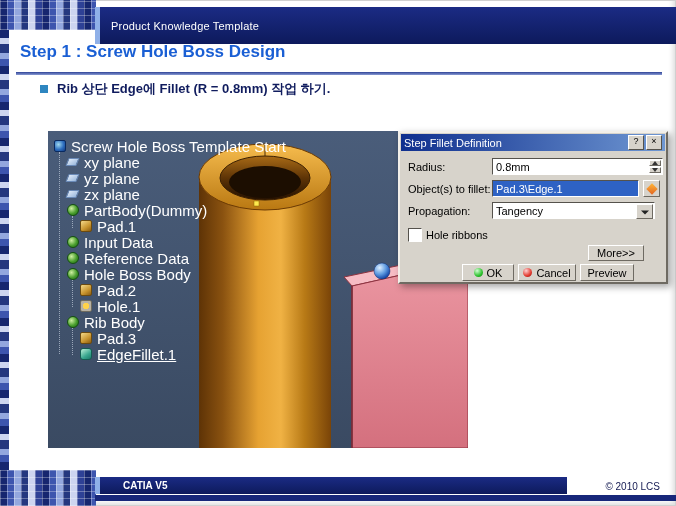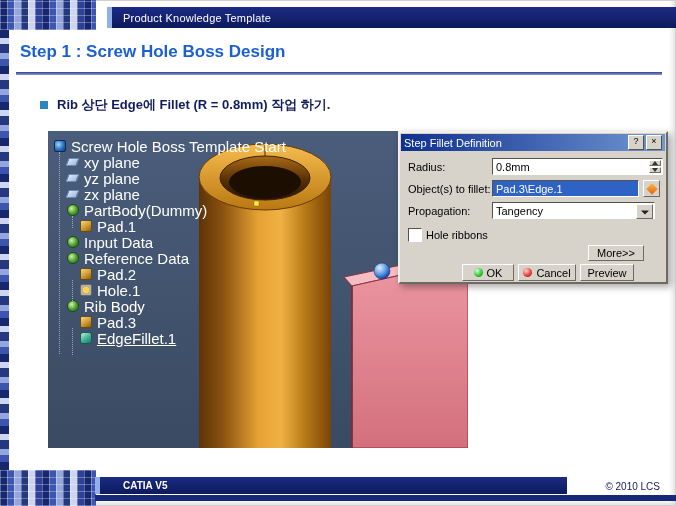--- a/index.html
+++ b/index.html
@@ -11,30 +11,30 @@
     background:
       repeating-linear-gradient(0deg, rgba(255,255,255,.30) 0 1px, transparent 1px 7px),
       repeating-linear-gradient(90deg, rgba(255,255,255,.30) 0 1px, transparent 1px 7px),
       repeating-linear-gradient(90deg,#16266f 0 7px,#3d55ae 7px 14px,#93a7de 14px 21px,#24377f 21px 28px,#cdd5f0 28px 35px,#2e4196 35px 42px);
   }
   .tl{position:absolute;left:0;top:0;width:96px;height:30px;}
   .bl{position:absolute;left:0;top:470px;width:96px;height:36px;}
   .left-border{position:absolute;left:0;top:30px;width:9px;height:440px;
     background:repeating-linear-gradient(0deg,#16266f 0 8px,#3d55ae 8px 15px,#93a7de 15px 21px,#24377f 21px 30px,#cdd5f0 30px 36px);}
 
-  .topbar{position:absolute;left:107px;top:7px;right:0;height:21px;
+  .topbar{position:absolute;left:95px;top:7px;right:0;height:37px;
     background:linear-gradient(180deg,#1b2b84,#0d1a5c);display:flex;align-items:center;}
   .bar-accent{width:5px;height:100%;background:#8fb0e8;margin-right:11px;flex:0 0 5px;}
   .topbar-title{color:#fff;font-size:11px;letter-spacing:.2px;}
 
   
   .page-title{position:absolute;left:20px;top:42px;margin:0;font-size:17px;font-weight:bold;color:#1a5fd4;}
   .rule{position:absolute;left:16px;top:72px;width:646px;height:3px;
     background:linear-gradient(180deg,#2e4396,#8a9bd4);}
-  .bullet-row{position:absolute;left:40px;top:96px;display:flex;align-items:center;gap:9px;}
+  .bullet-row{position:absolute;left:40px;top:80px;display:flex;align-items:center;gap:9px;}
   .bullet-square{width:8px;height:8px;background:#2e86c0;flex:0 0 8px;}
   .bullet-text{font-size:13px;font-weight:bold;color:#101c5e;}
 
   
   .viewport{position:absolute;left:48px;top:131px;width:420px;height:317px;overflow:hidden;
     background:linear-gradient(180deg,#4a5d7a,#3a4a62);}
   .scene{position:absolute;left:0;top:0;}
 
   
   .tree{position:absolute;left:6px;top:7px;color:#fff;font-size:15px;}
@@ -205,20 +205,24 @@
         <span class="tlabel">Pad.1</span>
       </div>
       <div class="ti d1">
         <span class="tic icon-body"></span>
         <span class="tlabel">Input Data</span>
       </div>
       <div class="ti d1">
         <span class="tic icon-body"></span>
         <span class="tlabel">Reference Data</span>
       </div>
+      <div class="ti d1">
+        <span class="tic icon-body"></span>
+        <span class="tlabel">Hole Boss Body</span>
+      </div>
       <div class="ti d2">
         <span class="tic icon-pad"></span>
         <span class="tlabel">Pad.2</span>
       </div>
       <div class="ti d2">
         <span class="tic icon-hole"></span>
         <span class="tlabel">Hole.1</span>
       </div>
       <div class="ti d1">
         <span class="tic icon-body"></span>

